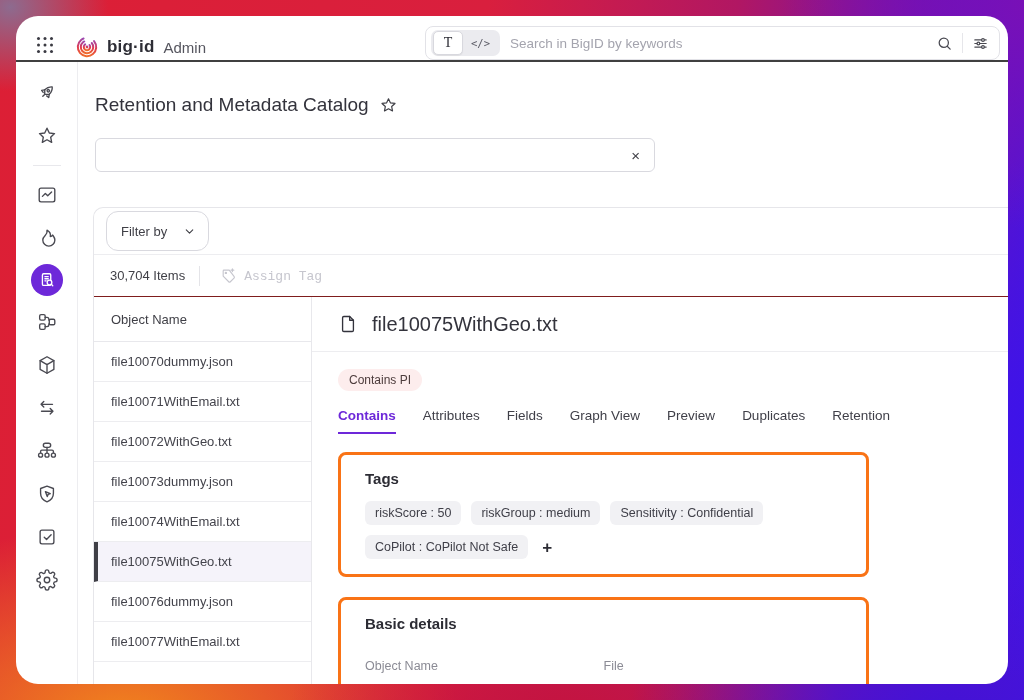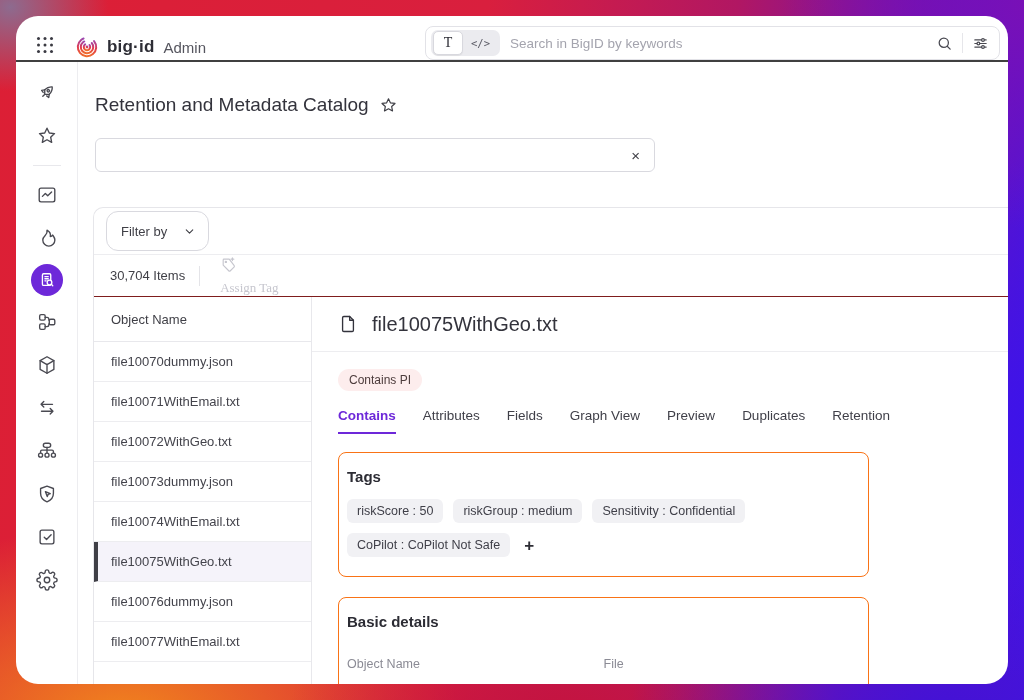--- a/index.html
+++ b/index.html
@@ -60,22 +60,22 @@
     border-radius:10px 0 0 0;display:flex;flex-direction:column;min-height:0;}
   .filter-row{height:47px;flex:0 0 47px;display:flex;align-items:center;padding:0 12px;
     border-bottom:1px solid #ededf0;box-sizing:border-box;}
   .filter-btn{height:40px;border:1px solid #d9d9df;border-radius:12px;background:#fff;
     display:flex;align-items:center;gap:16px;padding:0 12px 0 14px;font-size:13px;color:#3f3f46;
     cursor:pointer;font-family:inherit;}
   .toolbar{height:42px;flex:0 0 42px;display:flex;align-items:center;gap:14px;
     padding:0 16px;border-bottom:1px solid #7f1d1d;box-sizing:border-box;font-size:13px;}
   .items-count{color:#3f3f46;}
   .tb-vdiv{width:1px;height:20px;background:#e4e4e8;}
-  .tb-btn{display:flex;align-items:flex-start;gap:7px;border:none;background:transparent;
-    font-size:13px;cursor:pointer;font-family:Liberation Serif, serif;padding:0 6px;flex-direction:column;}
+  .tb-btn{display:flex;align-items:flex-end;gap:7px;border:none;background:transparent;
+    font-size:13px;cursor:pointer;font-family:Liberation Mono, monospace;padding:0 6px;}
   .tb-btn.disabled{color:#c6c6ce;cursor:default;}
   .tb-btn.dark{color:#2f2f38;font-weight:600;}
   .split{flex:1;display:flex;min-height:0;}
   
   .table-col{width:217px;flex:0 0 217px;border-right:1px solid #e8e8ec;display:flex;
     flex-direction:column;}
   .th{height:45px;flex:0 0 45px;display:flex;align-items:center;padding-left:17px;
     font-size:13px;font-weight:500;color:#3f3f46;border-bottom:1px solid #e8e8ec;box-sizing:border-box;}
   .trow{height:40px;flex:0 0 40px;display:flex;align-items:center;padding-left:17px;
     font-size:13px;color:#44444c;border-bottom:1px solid #ededf0;box-sizing:border-box;cursor:pointer;}
@@ -84,22 +84,22 @@
   .detail-col{flex:1;min-width:0;display:flex;flex-direction:column;}
   .detail-head{height:55px;flex:0 0 55px;display:flex;align-items:center;gap:14px;
     padding-left:26px;border-bottom:1px solid #ededf0;box-sizing:border-box;}
   .detail-title{font-size:20px;font-weight:500;color:#33333c;margin:0;}
   .detail-body{padding:17px 0 0 26px;display:flex;flex-direction:column;}
   .badge{display:inline-block;background:#fdeded;color:#4d3c3c;font-size:12px;
     border-radius:12px;padding:4px 11px;width:fit-content;}
   .tabs{display:flex;gap:27px;margin-top:17px;}
   .tab{font-size:13.5px;color:#3f3f48;padding-bottom:9px;cursor:pointer;border-bottom:2.5px solid transparent;}
   .tab.active{color:#6d28d9;font-weight:700;border-bottom-color:#6d28d9;}
-  .card{width:531px;border:1px solid #f97316;border-radius:8px;box-sizing:border-box;
-    padding:15px 8px;background:#fff;}
+  .card{width:531px;border:3px solid #f97316;border-radius:8px;box-sizing:border-box;
+    padding:15px 24px;background:#fff;}
   .tags-card{margin-top:18px;height:125px;}
   .basic-card{margin-top:20px;height:120px;overflow:hidden;}
   .card-title{font-size:15px;font-weight:600;color:#2c2c34;margin:0;}
   .chips{display:flex;flex-wrap:wrap;gap:10px;margin-top:14px;align-items:center;max-width:480px;}
   .chip{background:#f1f1f4;border-radius:6px;padding:5px 10px;font-size:12.5px;color:#3f3f48;}
   .add-tag{border:none;background:transparent;font-size:17px;font-weight:600;color:#2c2c34;
     cursor:pointer;padding:0 4px;line-height:1;}
   .fields{display:grid;grid-template-columns:1fr 1fr;margin-top:27px;}
   .field-label{font-size:12.5px;color:#8b8b95;}
 </style>

